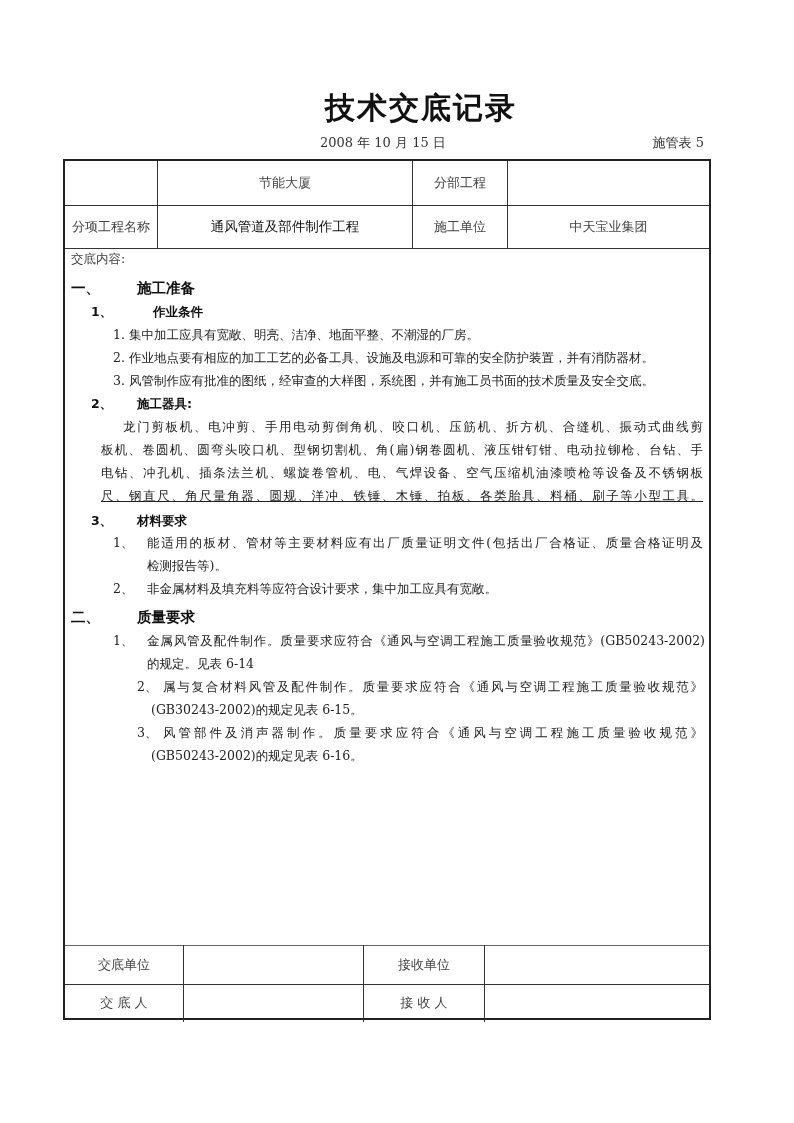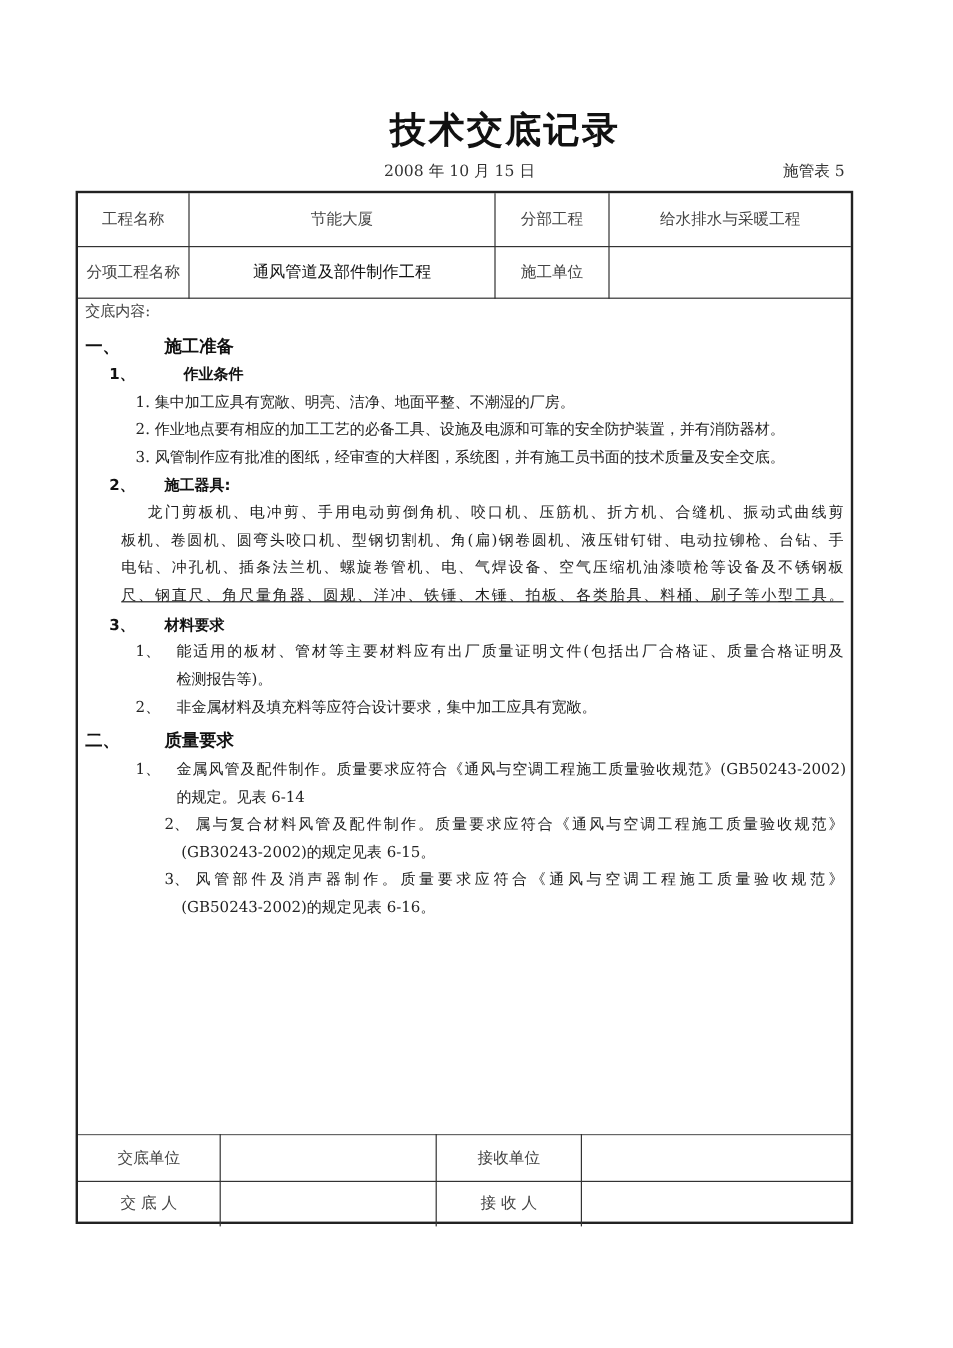--- a/index.html
+++ b/index.html
@@ -25,28 +25,27 @@
 <div class="formno">施管表 5</div>
 
 <div class="sheet">
 
   <div class="hline" style="top:44px;"></div>
   <div class="hline" style="top:87px;"></div>
   <div class="vline" style="left:92px; top:0; height:88px;"></div>
   <div class="vline" style="left:347px; top:0; height:88px;"></div>
   <div class="vline" style="left:442px; top:0; height:88px;"></div>
 
-  <div class="cell" style="left:0; top:0; width:92px; height:44px;">工程名称</div>
   <div class="cell" style="left:93px; top:0; width:254px; height:44px;">节能大厦</div>
   <div class="cell" style="left:348px; top:0; width:94px; height:44px;">分部工程</div>
-  <div class="cell" style="left:443px; top:0; width:201px; height:44px;">给水排水与采暖工程</div>
 
   <div class="cell" style="left:0; top:45px; width:92px; height:42px;">分项工程名称</div>
   <div class="cell bold-sans" style="left:93px; top:45px; width:254px; height:42px;">通风管道及部件制作工程</div>
   <div class="cell" style="left:348px; top:45px; width:94px; height:42px;">施工单位</div>
+  <div class="cell" style="left:443px; top:45px; width:201px; height:42px;">中天宝业集团</div>
 
   <div>
     <div class="line" style="left:6px; top:90px; font-size:12.5px; color:#444;">交底内容:</div>
 
     <div class="line h1" style="left:6px; top:118px;">一、</div>
     <div class="line h1" style="left:72px; top:118px;">施工准备</div>
 
     <div class="line h2" style="left:26px; top:143px;">1、</div>
     <div class="line h2" style="left:88px; top:143px;">作业条件</div>
     <div class="line" style="left:48px; top:166px; font-size:12.5px;">1. 集中加工应具有宽敞、明亮、洁净、地面平整、不潮湿的厂房。</div>

